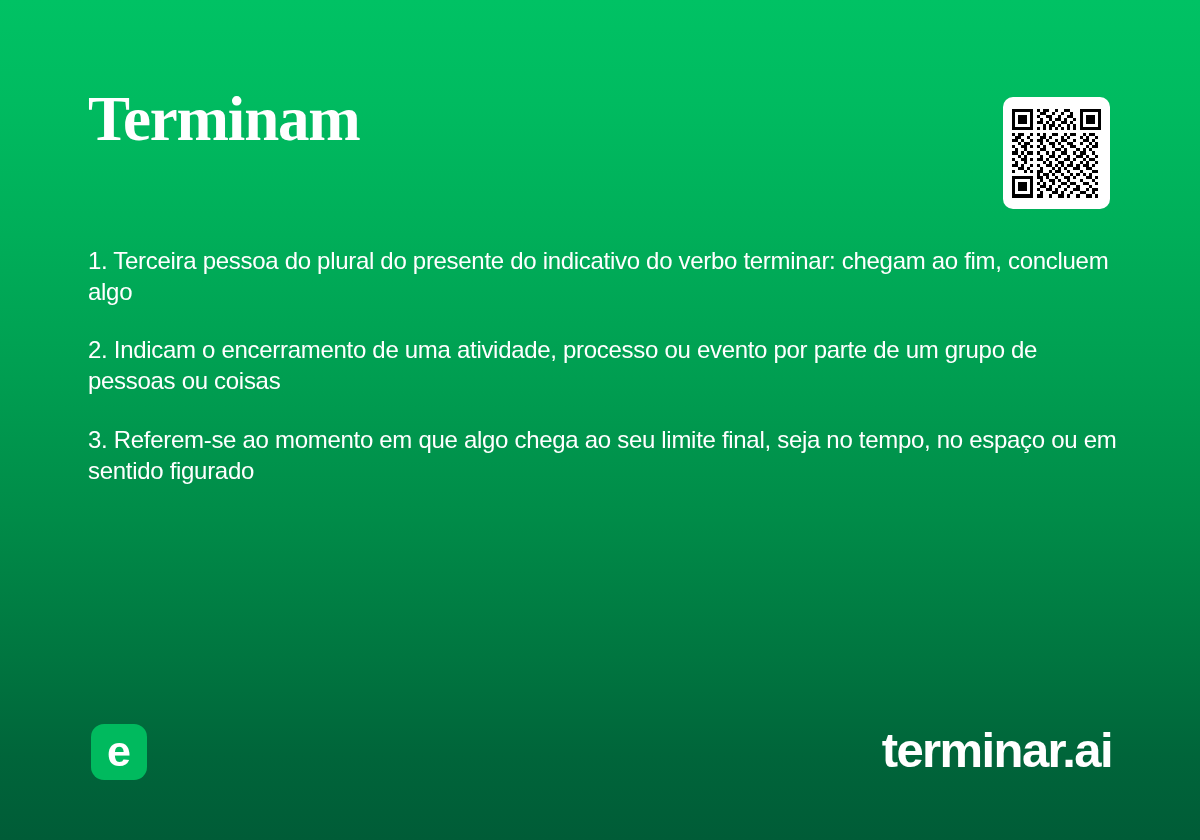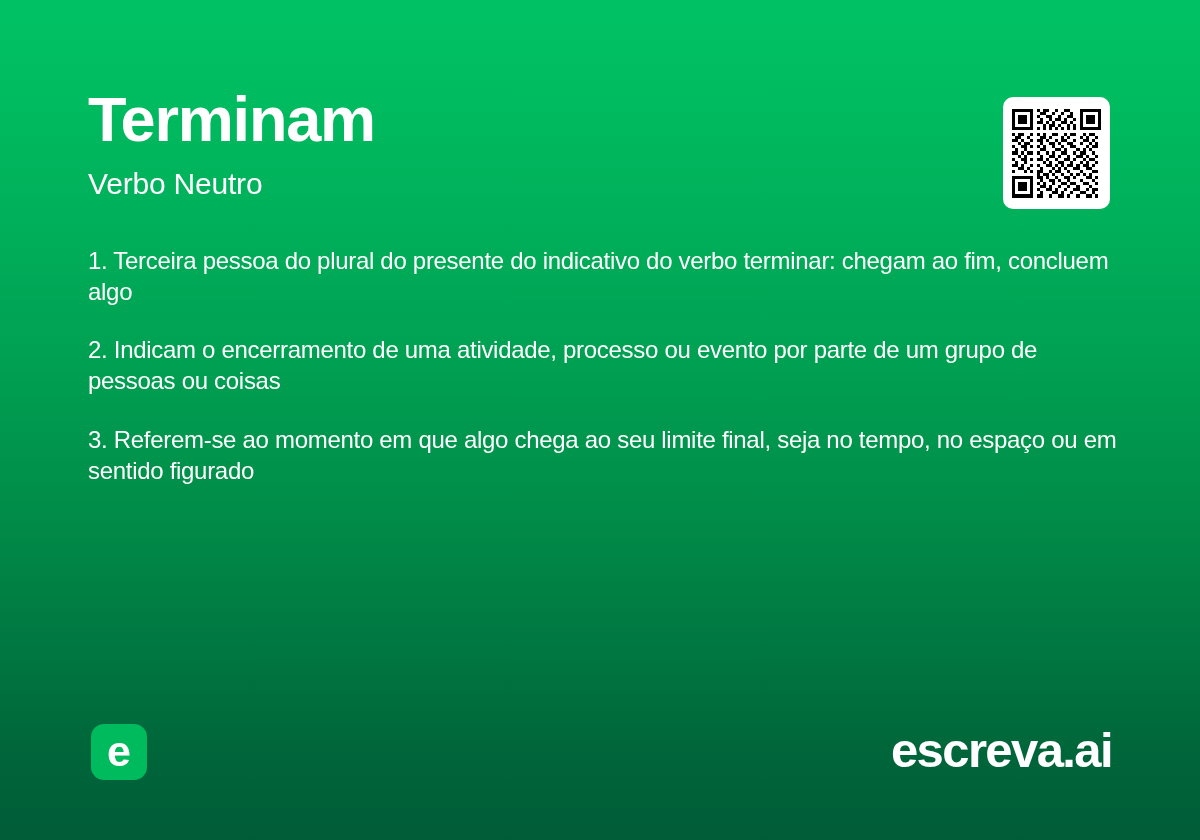--- a/index.html
+++ b/index.html
@@ -39,20 +39,21 @@
     right: 88px;
   }
 
   .word-title {
     font-size: 63px;
     font-weight: bold;
     color: #ffffff;
     line-height: 1.0;
     letter-spacing: -1.2px;
     white-space: nowrap;
+    font-family: Liberation Serif, serif;
   }
 
   .word-class {
     margin-top: 16px;
     font-size: 30px;
     font-weight: normal;
     color: #ffffff;
     line-height: 1.1;
     letter-spacing: -0.2px;
   }
@@ -124,21 +125,20 @@
     white-space: nowrap;
   }
 </style>
 </head>
 <body>
 
 <div class="card">
 
   <div class="header">
     <div class="word-title">Terminam</div>
-    <div class="word-class">Verbo Neutro</div>
   </div>
 
   <div class="qr-card">
     <svg viewBox="0 0 29 29" shape-rendering="crispEdges">
       <rect width="29" height="29" fill="#ffffff"></rect>
       <g fill="#000000">
 
         <rect x="0" y="0" width="7" height="1"></rect>
           <rect x="0" y="6" width="7" height="1"></rect>
         <rect x="0" y="0" width="1" height="7"></rect>
@@ -378,15 +378,15 @@
   <div class="definitions">
     <div class="definition">1. Terceira pessoa do plural do presente do indicativo do verbo terminar: chegam ao fim, concluem algo</div>
     <div class="definition">2. Indicam o encerramento de uma atividade, processo ou evento por parte de um grupo de pessoas ou coisas</div>
     <div class="definition">3. Referem-se ao momento em que algo chega ao seu limite final, seja no tempo, no espaço ou em sentido figurado</div>
   </div>
 
   <div class="footer-logo">
     <div class="glyph">e</div>
   </div>
 
-  <div class="brand">escreva.ai</div>
+  <div class="brand">terminar.ai</div>
 
 </div>
 
 </body></html>

